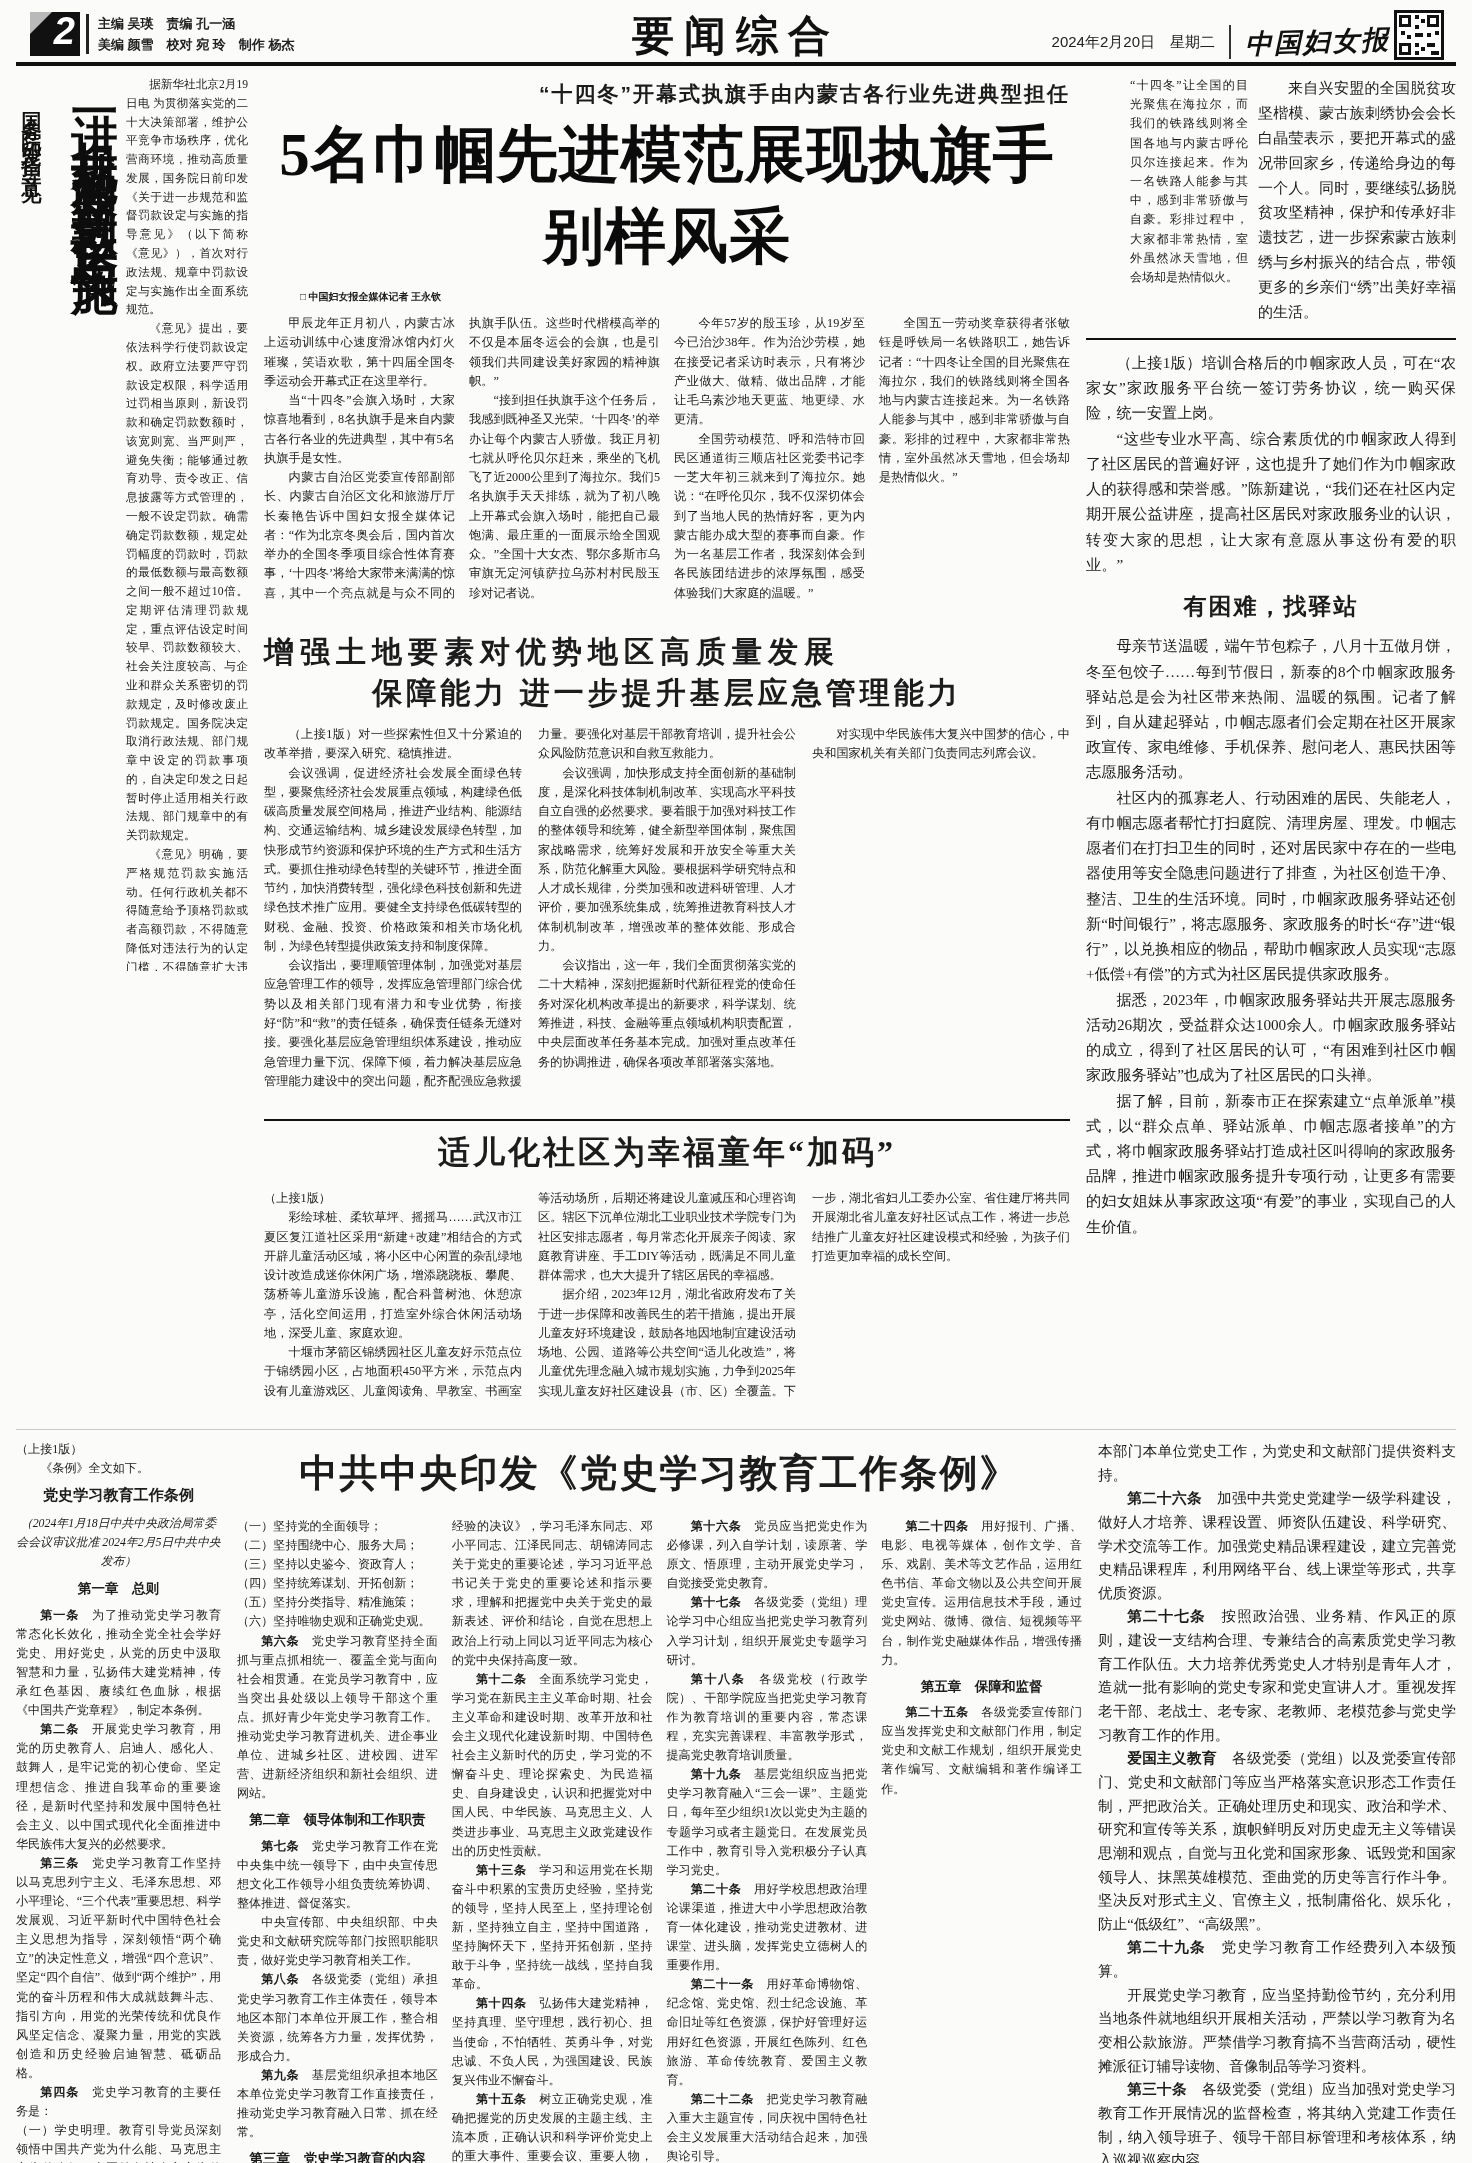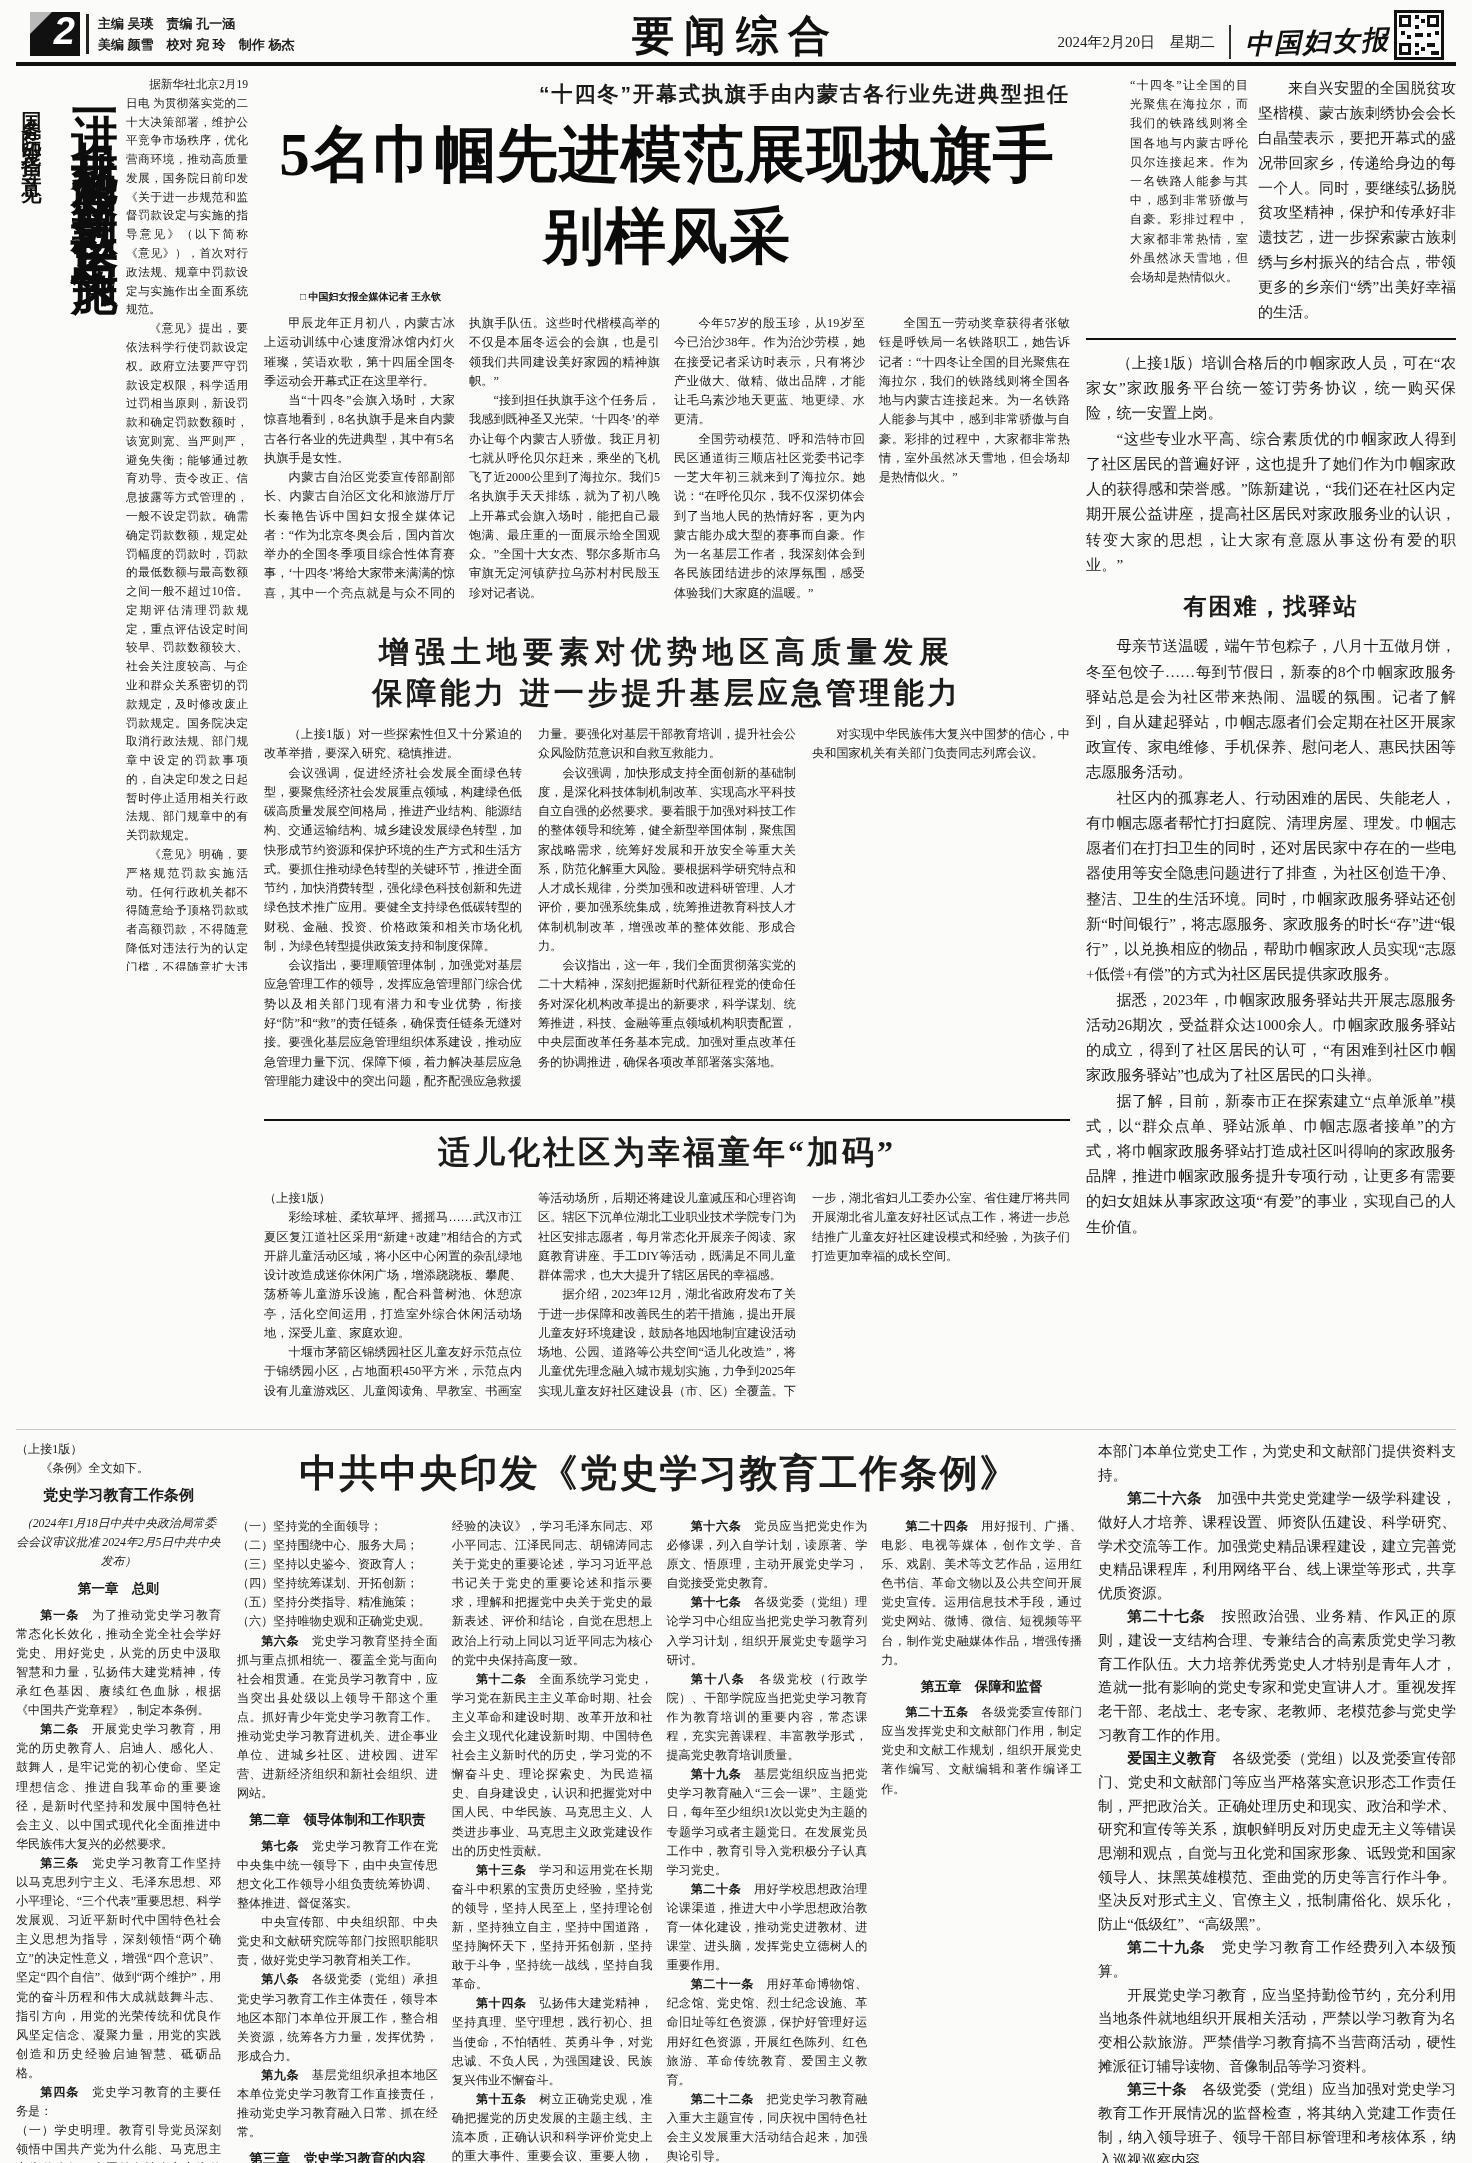--- a/index.html
+++ b/index.html
@@ -12,21 +12,21 @@
   .pagenum::before{content:"";position:absolute;left:0;top:0;width:0;height:0;
      border-top:22px solid #b9b9b9;border-right:22px solid transparent;}
   .pagenum span{position:absolute;right:5px;top:-2px;color:#fff;font-size:38px;font-weight:bold;
      font-family:"Liberation Sans",sans-serif;font-style:italic;}
   .pagebar{position:absolute;left:70px;top:6px;width:3px;height:40px;background:#222;}
   .credits{position:absolute;left:82px;top:5px;font-size:13px;line-height:21px;color:#222;
      font-family:"Liberation Sans",sans-serif;font-weight:bold;}
   .section-title{position:absolute;left:50%;transform:translateX(-50%);top:0px;font-size:42px;
      font-weight:900;letter-spacing:10px;font-family:"Liberation Sans",sans-serif;color:#111;}
   .hdr-right{position:absolute;right:66px;top:16px;display:flex;align-items:center;gap:14px;}
-  .hdr-date{font-size:15px;font-family:Liberation Serif, serif;color:#222;}
+  .hdr-date{font-size:15px;font-family:Liberation Sans, sans-serif;color:#222;}
   .hdr-sep{width:2px;height:34px;background:#333;}
   .paper-logo{font-size:27px;font-weight:bold;font-style:italic;letter-spacing:2px;color:#111;
      transform:rotate(-2deg);}
   .qr{position:absolute;right:12px;top:2px;width:50px;height:50px;}
   .hdr-rule{height:4px;background:#111;margin-top:2px;}
   
   .band{display:grid;grid-template-columns:232px 806px 370px;column-gap:16px;margin-top:10px;}
   
   .leftart{display:flex;gap:8px;height:905px;overflow:hidden;}
   .v-kick{writing-mode:vertical-rl;font-family:"Liberation Sans",sans-serif;font-weight:bold;
@@ -34,21 +34,21 @@
   .v-head{writing-mode:vertical-rl;font-size:47px;font-weight:900;letter-spacing:11px;width:64px;
      line-height:1.0;color:#0d0d0d;}
   .leftbody{flex:1;font-size:11.6px;line-height:1.62;text-align:justify;overflow:hidden;height:895px;}
   
   .kick{font-family:"Liberation Sans",sans-serif;font-weight:bold;font-size:21px;text-align:right;
      letter-spacing:2px;margin:4px 0 6px;}
   .bighead{font-size:61px;font-weight:900;text-align:center;letter-spacing:1px;margin:0 0 12px;color:#0b0b0b;}
   .byline{font-size:10px;font-weight:bold;padding-left:36px;margin:2px 0 10px;}
   .cols4{column-count:4;column-gap:14px;column-fill:auto;height:298px;font-size:12.2px;
      line-height:1.58;text-align:justify;overflow:hidden;}
-  .midhead{font-size:30px;font-weight:900;text-align:center;letter-spacing:6px;line-height:1.35;margin:20px 0 0;}
+  .midhead{font-size:30px;font-weight:900;letter-spacing:6px;line-height:1.35;margin:20px 0 0;}
   .midhead2{font-size:30px;font-weight:900;text-align:center;letter-spacing:4px;line-height:1.35;margin:0 0 12px;}
   .cols3{column-count:3;column-gap:16px;column-fill:auto;height:382px;font-size:12.2px;
      line-height:1.58;text-align:justify;overflow:hidden;}
   .rule{border-top:2px solid #111;margin:12px 0 10px;}
   .childhead{font-size:32px;font-weight:900;text-align:center;letter-spacing:3px;margin:4px 0 14px;}
   .cols3b{column-count:3;column-gap:16px;column-fill:auto;height:222px;font-size:12.2px;
      line-height:1.58;text-align:justify;overflow:hidden;}
   
   .rcont{display:flex;gap:10px;height:250px;overflow:hidden;margin-left:44px;}
   .rcont-narrow{width:118px;font-size:12px;line-height:1.6;text-align:justify;overflow:hidden;}

